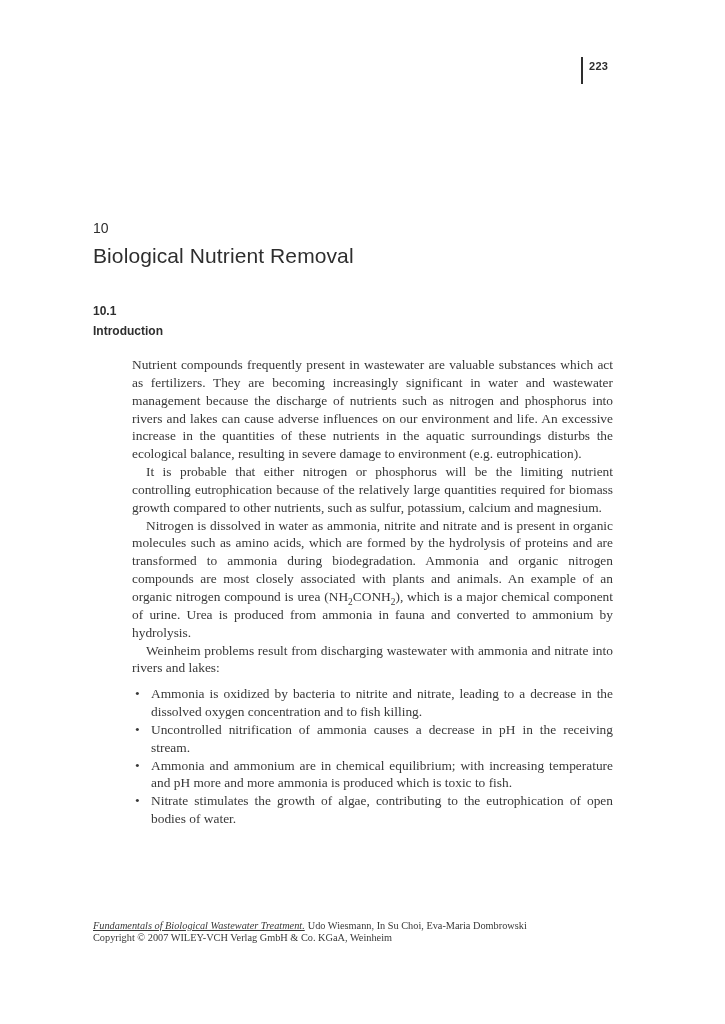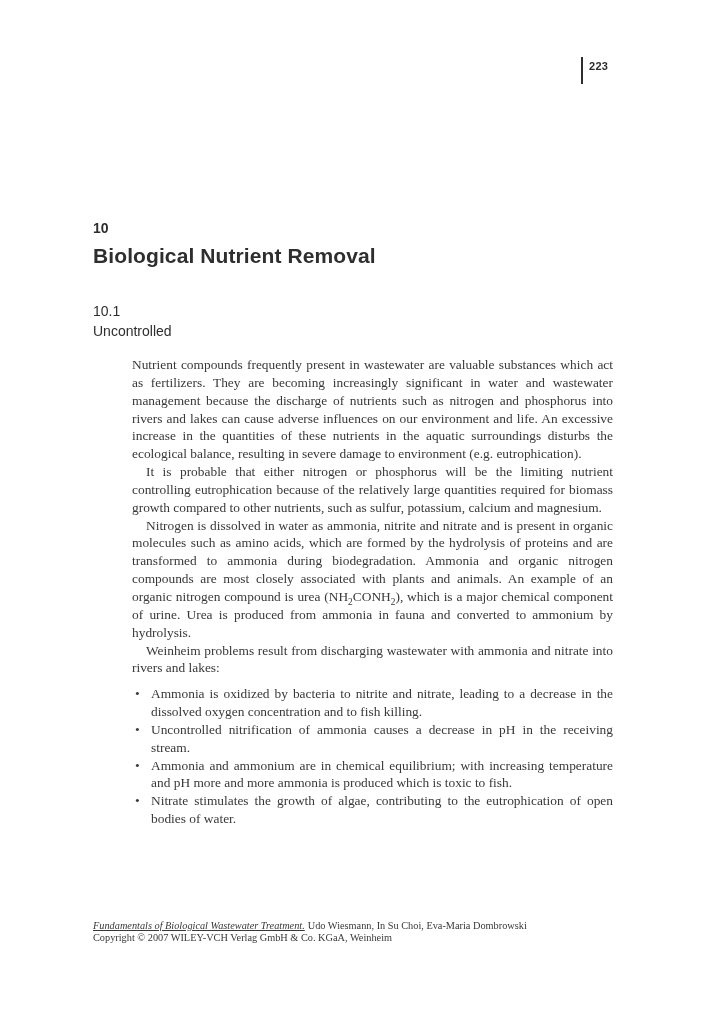--- a/index.html
+++ b/index.html
@@ -31,34 +31,34 @@
     color: #2e2e2e;
     padding-top: 3px;
     letter-spacing: 0.3px;
   }
 
   
   .chapter-block {
     position: absolute;
     top: 220px; left: 93px;
     font-family: "Liberation Sans", sans-serif;
-    font-weight: bold;
+    font-weight: normal;
     color: #2e2e2e;
   }
   .chapter-number { font-size: 14px; margin-bottom: 8px; }
   .chapter-title  { font-size: 21px; letter-spacing: 0.1px; }
 
   
   .section-block {
     position: absolute;
     top: 301px; left: 93px;
     font-family: "Liberation Sans", sans-serif;
-    font-weight: normal;
+    font-weight: bold;
     color: #2e2e2e;
-    font-size: 14px;
+    font-size: 12px;
     line-height: 20px;
   }
 
   
   .body-text {
     position: absolute;
     top: 356px; left: 93px;
     width: 481px;
     font-size: 13.4px;
     line-height: 17.85px;
@@ -102,21 +102,21 @@
     <div class="pagenum">223</div>
   </div>
 
   <div class="chapter-block">
     <div class="chapter-number">10</div>
     <div class="chapter-title">Biological Nutrient Removal</div>
   </div>
 
   <div class="section-block">
     <div class="section-number">10.1</div>
-    <div class="section-title">Uncontrolled</div>
+    <div class="section-title">Introduction</div>
   </div>
 
   <div class="body-text">
     <div id="paragraphs">
         <p class="para">Nutrient compounds frequently present in wastewater are valuable substances which act as fertilizers. They are becoming increasingly significant in water and wastewater management because the discharge of nutrients such as nitrogen and phosphorus into rivers and lakes can cause adverse influences on our environment and life. An excessive increase in the quantities of these nutrients in the aquatic surroundings disturbs the ecological balance, resulting in severe damage to environment (e.g. eutrophication).</p>
         <p class="para indent">It is probable that either nitrogen or phosphorus will be the limiting nutrient controlling eutrophication because of the relatively large quantities required for biomass growth compared to other nutrients, such as sulfur, potassium, calcium and magnesium.</p>
         <p class="para indent">Nitrogen is dissolved in water as ammonia, nitrite and nitrate and is present in organic molecules such as amino acids, which are formed by the hydrolysis of proteins and are transformed to ammonia during biodegradation. Ammonia and organic nitrogen compounds are most closely associated with plants and animals. An example of an organic nitrogen compound is urea (NH<sub>2</sub>CONH<sub>2</sub>), which is a major chemical component of urine. Urea is produced from ammonia in fauna and converted to ammonium by hydrolysis.</p>
         <p class="para indent">Weinheim problems result from discharging wastewater with ammonia and nitrate into rivers and lakes:</p>
       </div>
     <div id="bullets" class="bullet-list">

